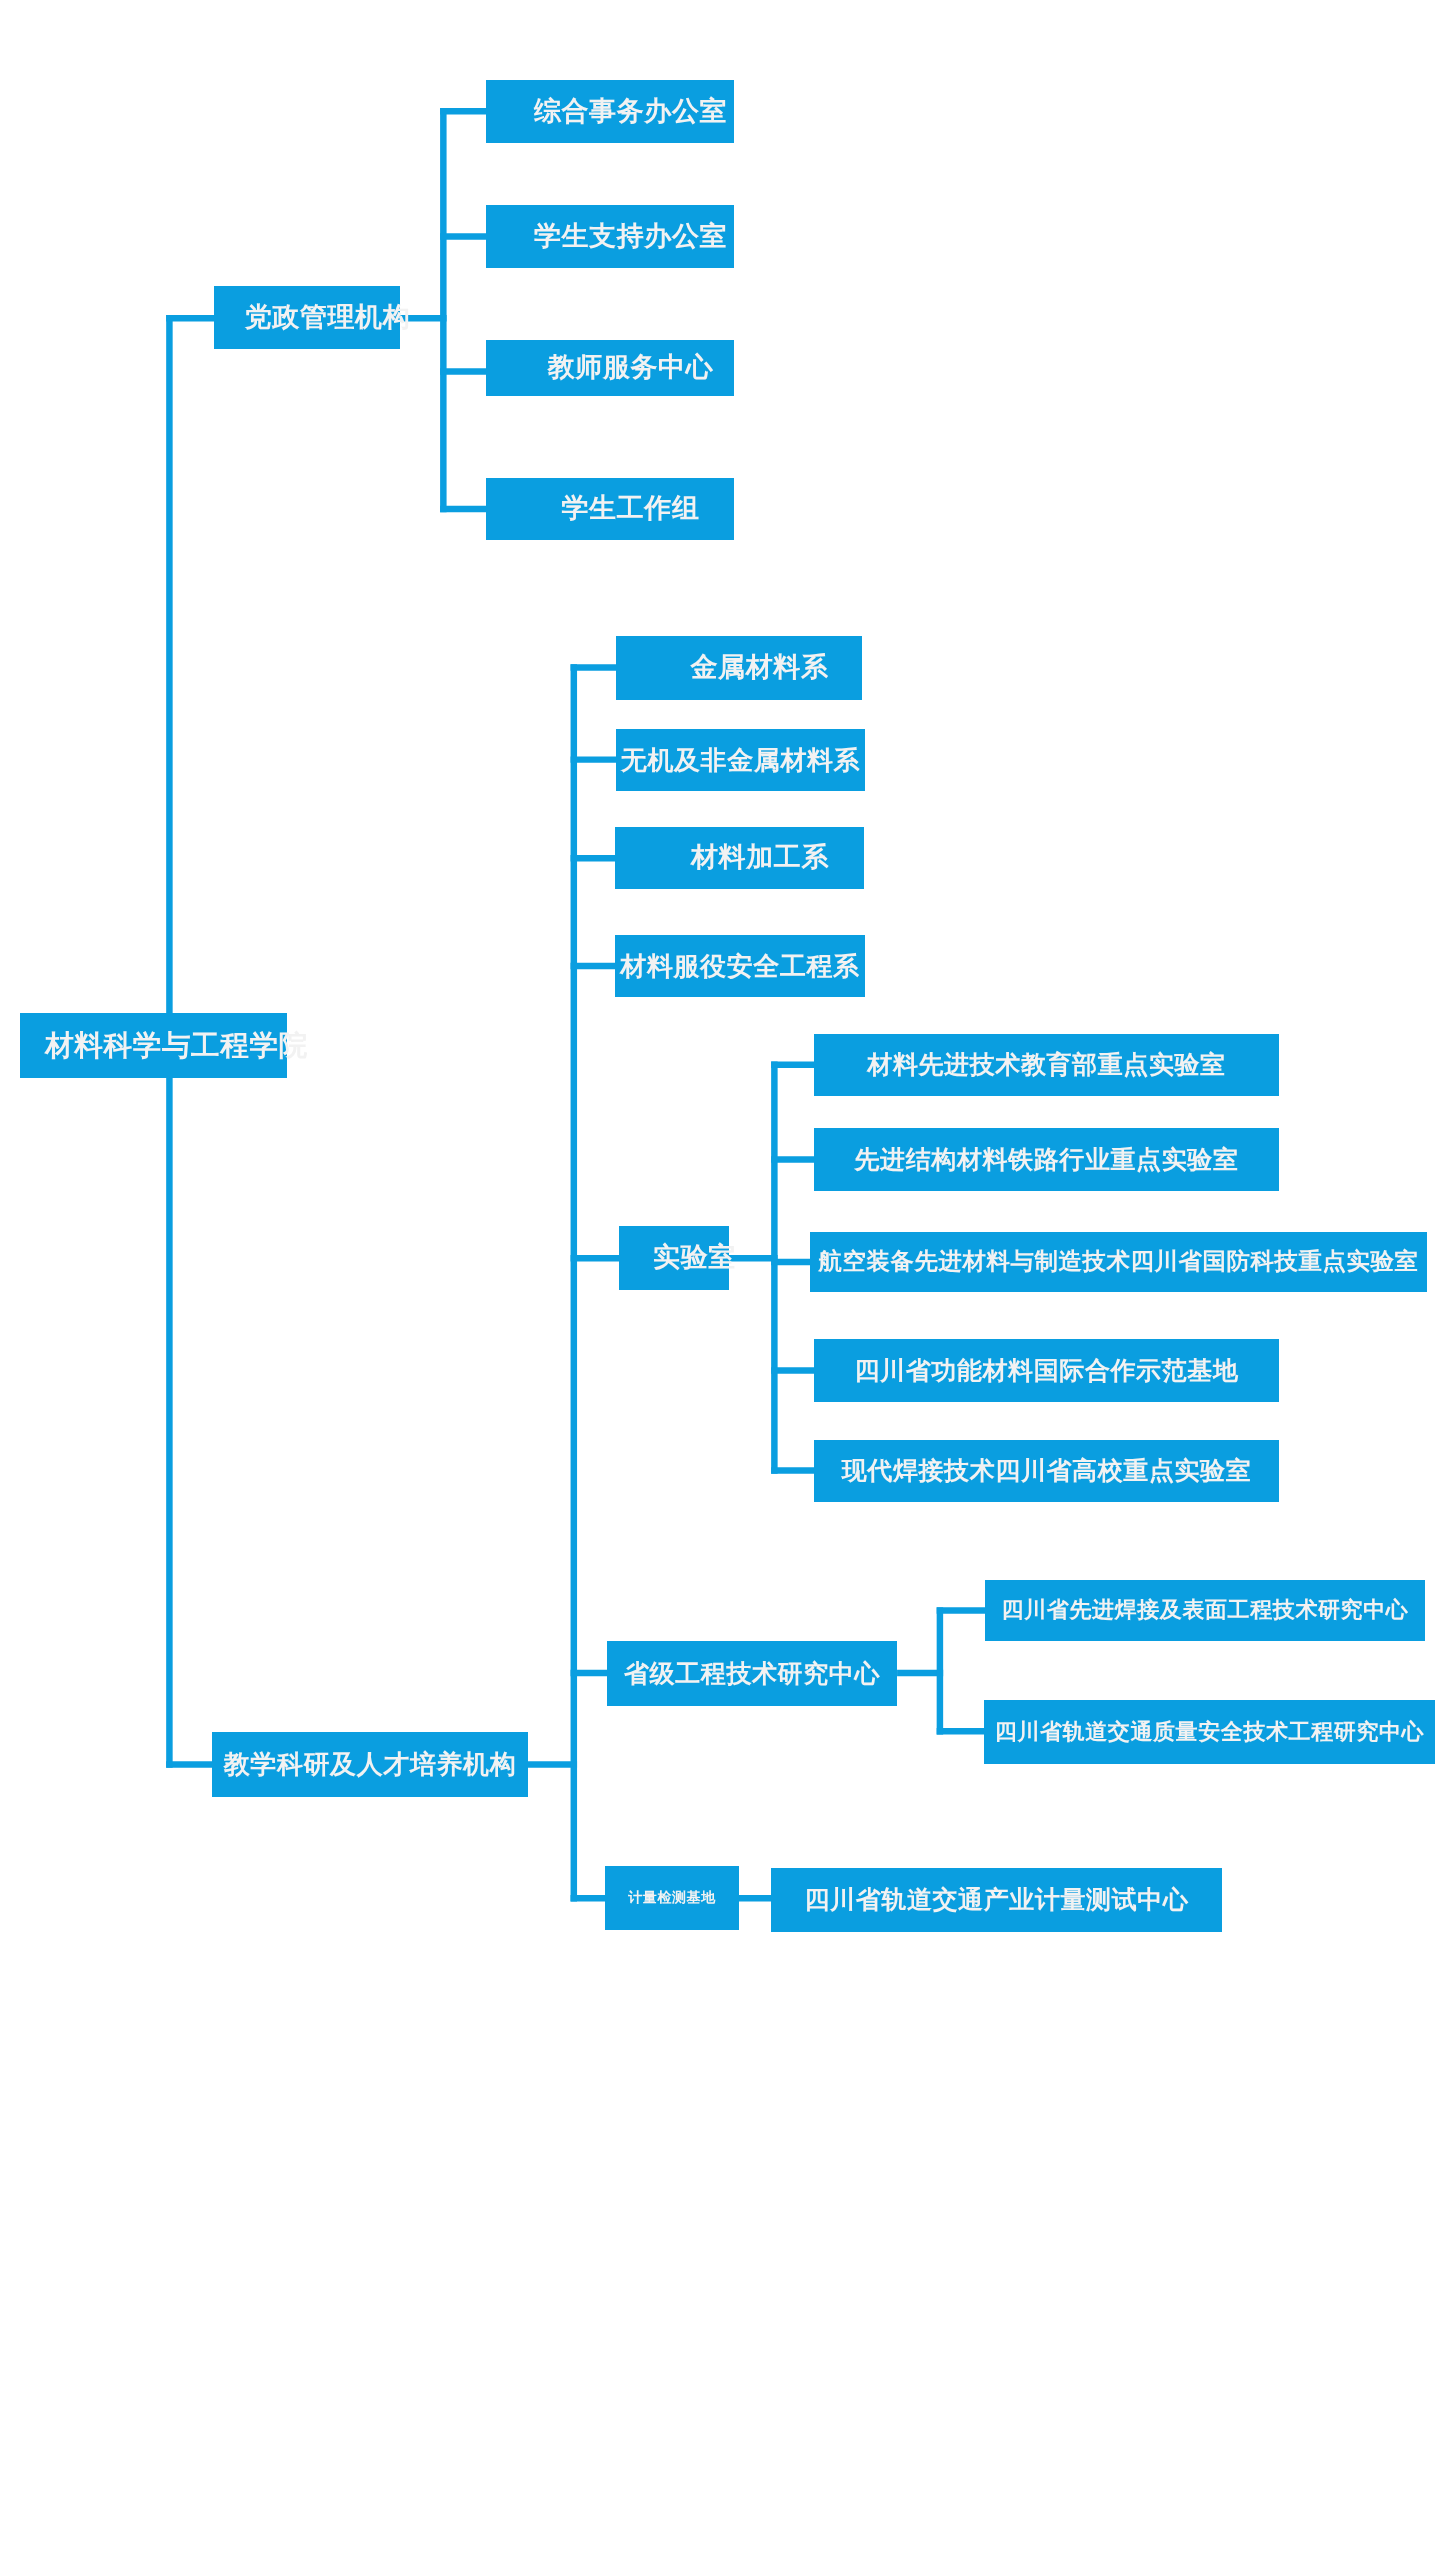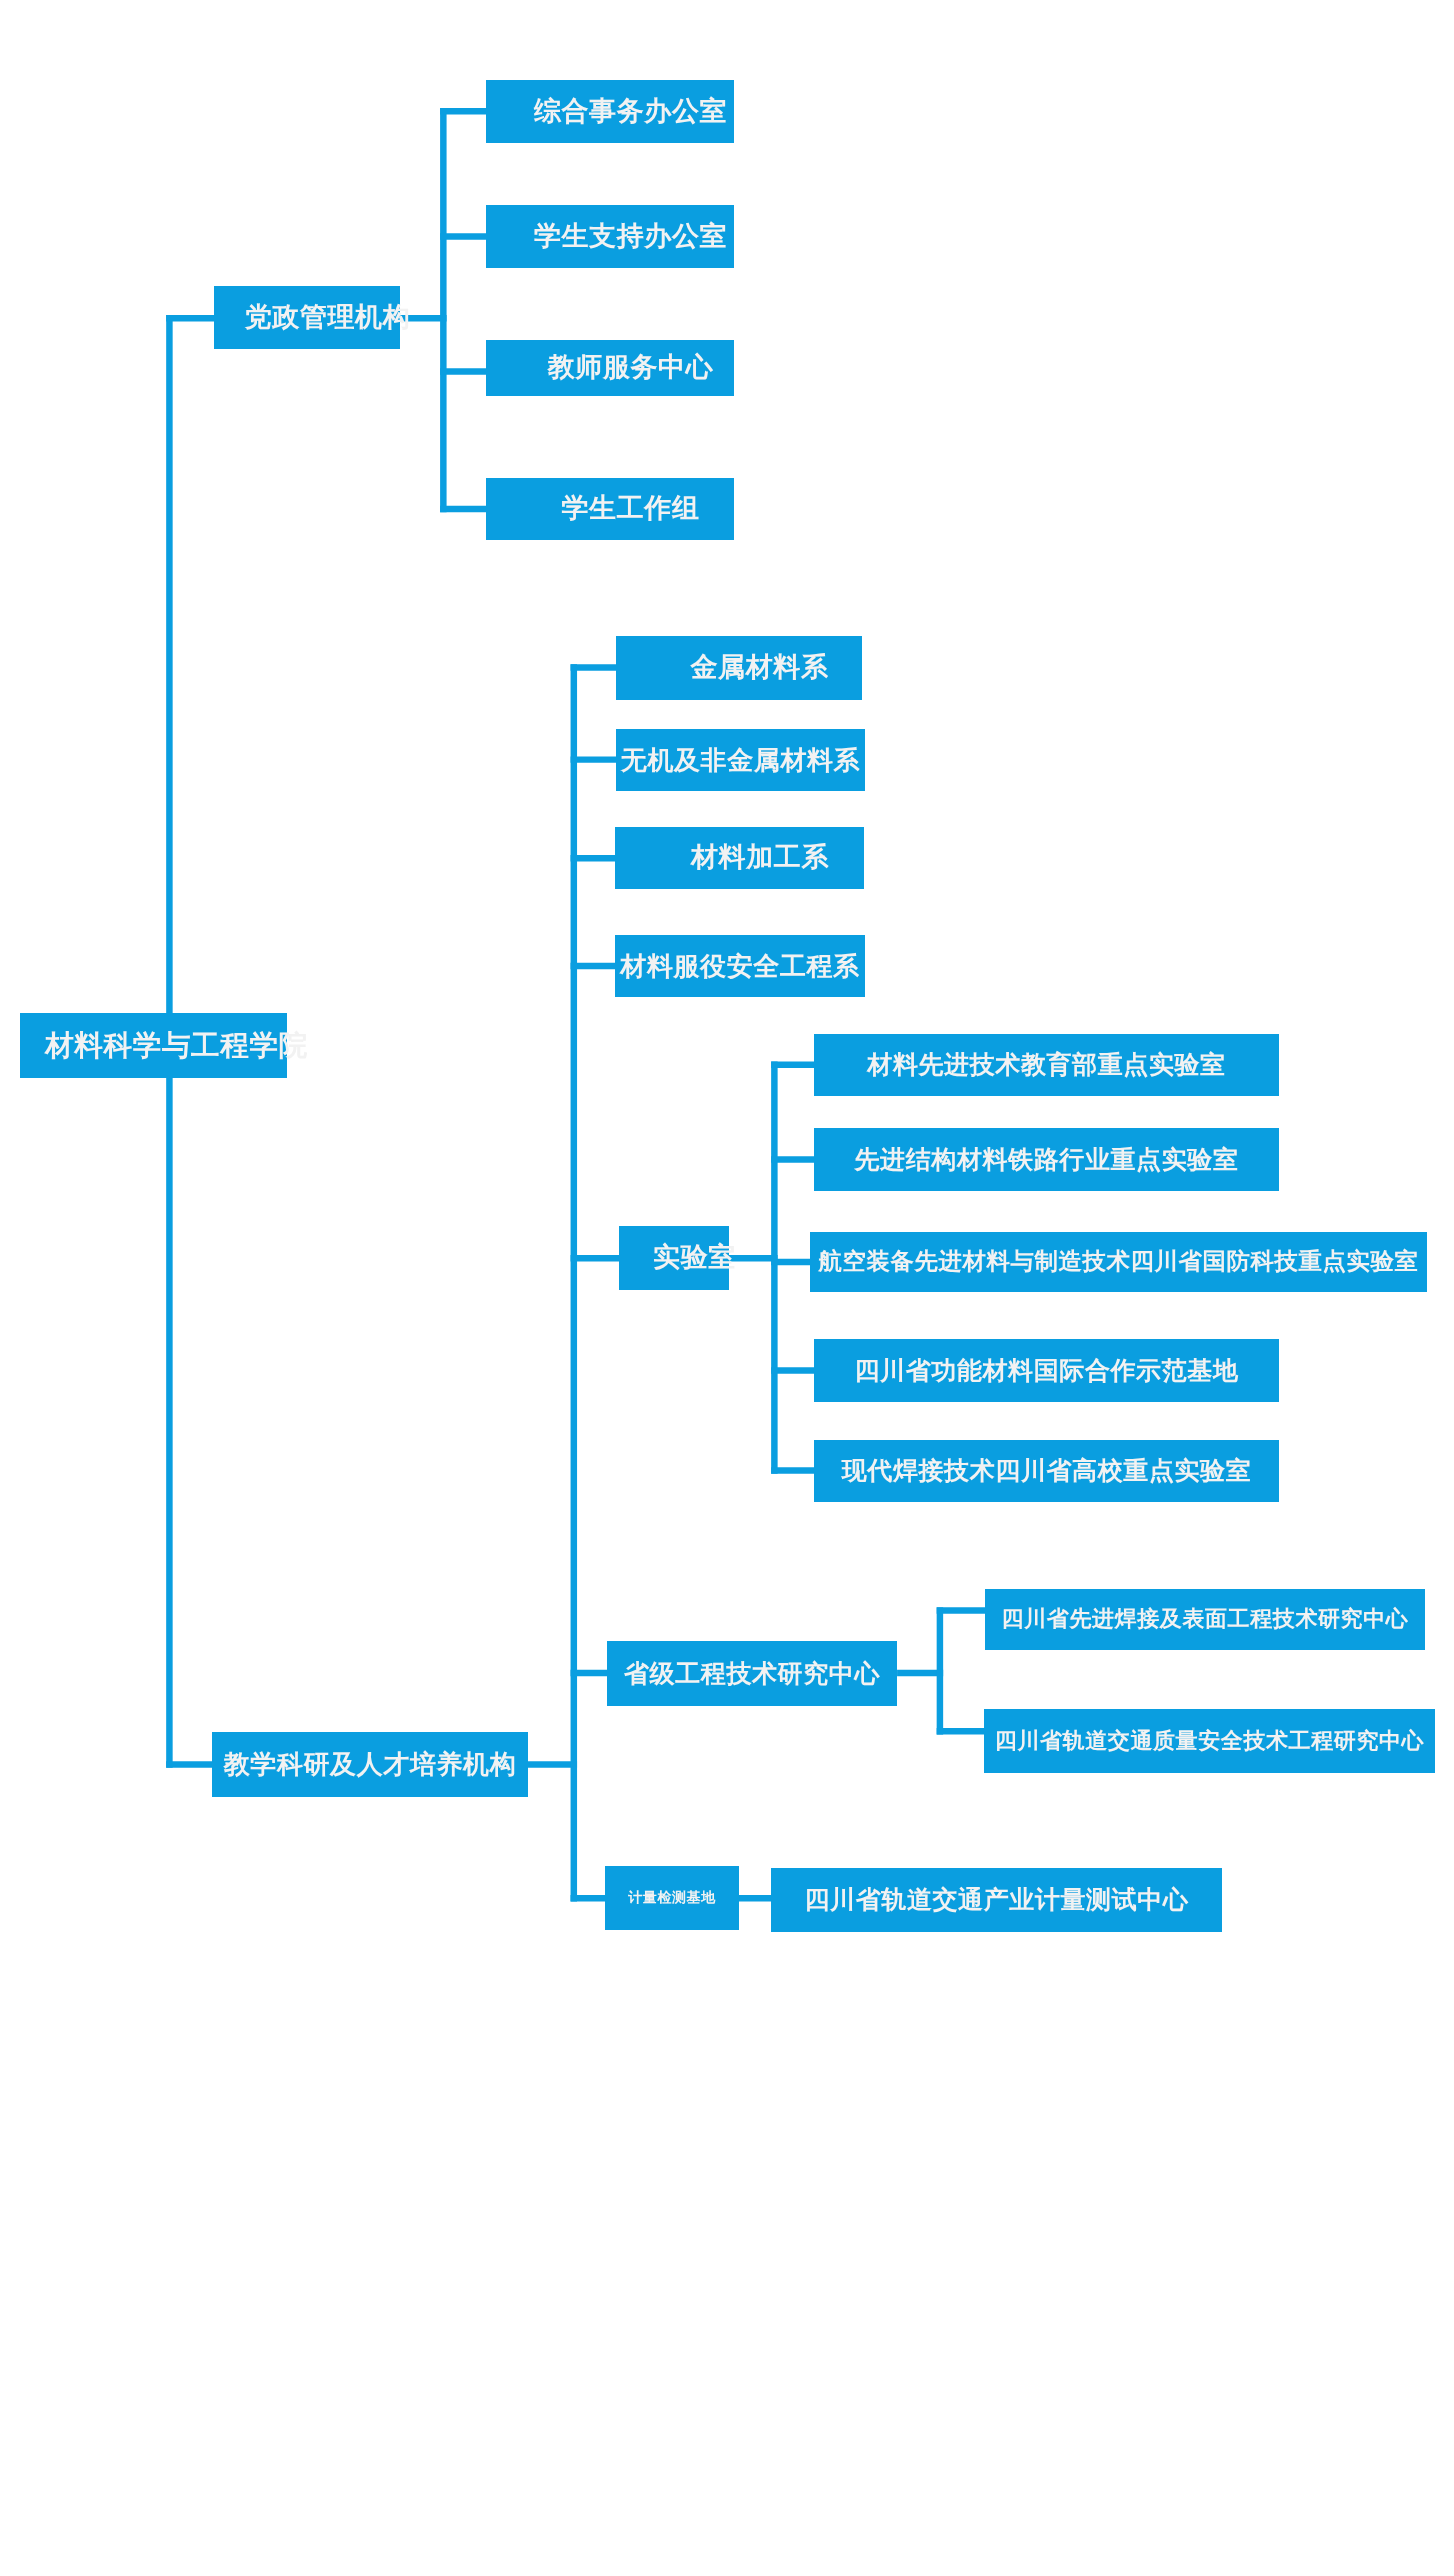--- a/index.html
+++ b/index.html
@@ -31,21 +31,21 @@
     line-height:1.1;
     letter-spacing:0.6px;
     white-space:nowrap;
     box-sizing:border-box;
   }
   .f44{font-size:28.6px;padding-left:47px;}
   .f42{font-size:27px;padding-left:41px;}
   .f40{font-size:26px;}
   .f38{font-size:25px;}
   .f36{font-size:23.4px;}
-  .f34{font-size:22px;margin-top:9px;}
+  .f34{font-size:22px;}
   .f33{font-size:14px;}
 </style>
 </head>
 <body>
 
 <div class="canvas">
 
   <svg class="lines" xmlns="http://www.w3.org/2000/svg" viewBox="0 0 2240 3968" width="1454" height="2576">
 
     <line x1="261" y1="485" x2="261" y2="2723"></line>

